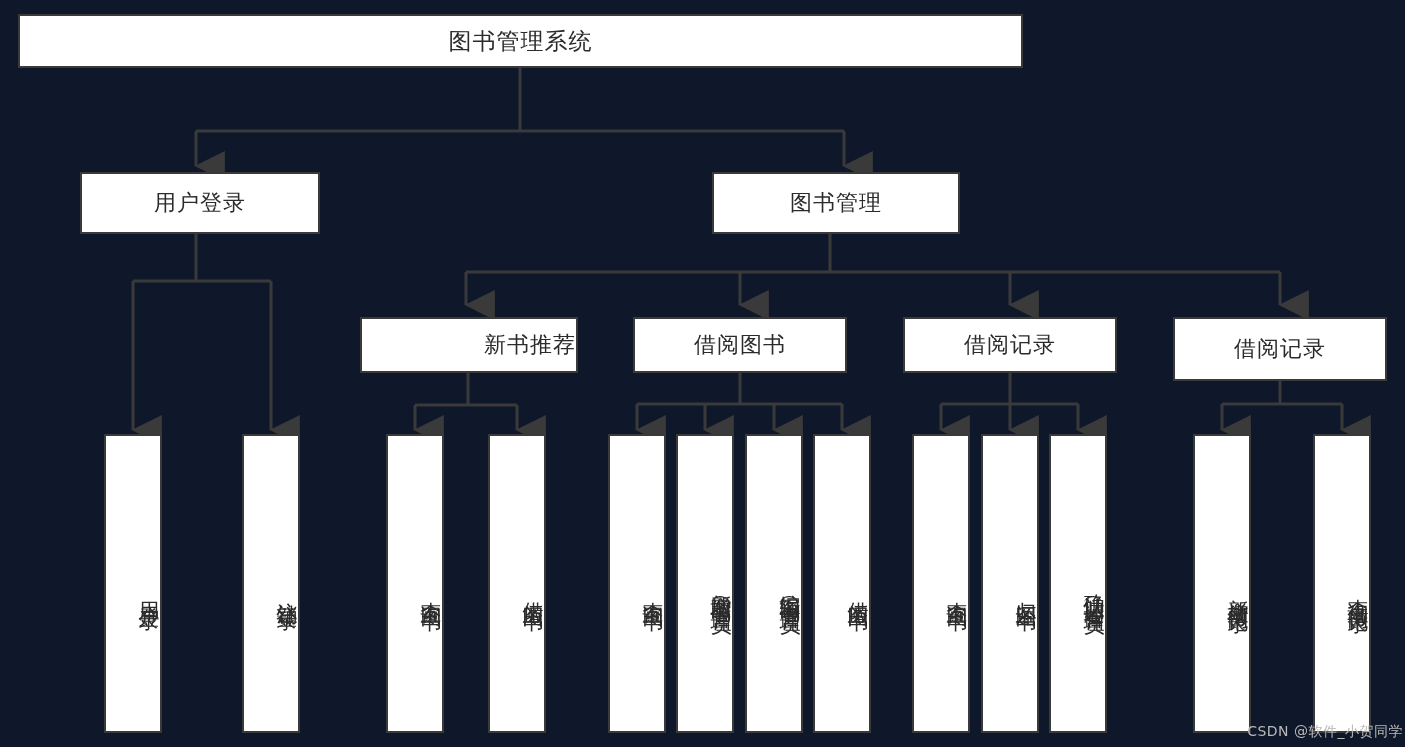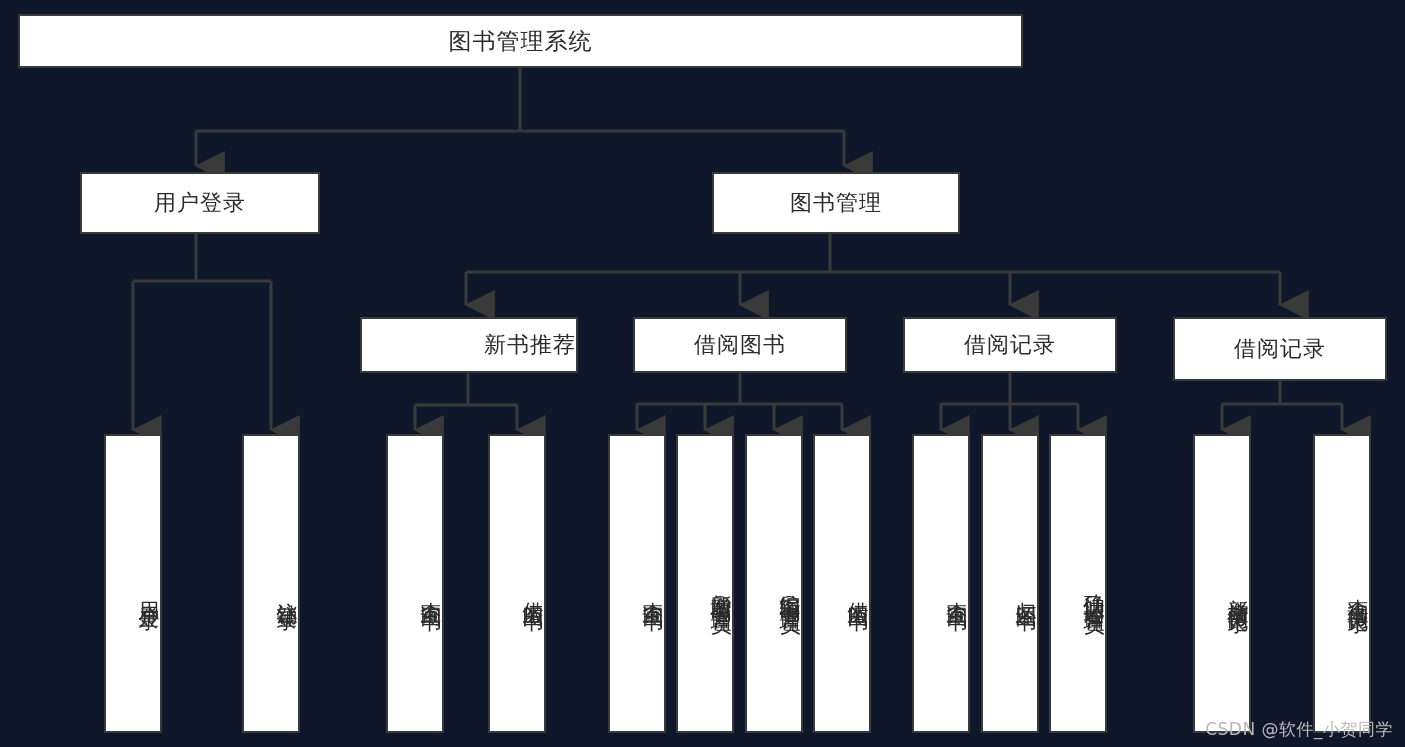--- a/index.html
+++ b/index.html
@@ -6,21 +6,21 @@
   body{font-family:"DejaVu Sans","Liberation Sans",sans-serif;}
   #canvas{position:relative;width:1405px;height:747px;background:#0f172a;overflow:hidden;}
   svg.wires{position:absolute;left:0;top:0;width:1405px;height:747px;pointer-events:none;}
   .node{position:absolute;box-sizing:border-box;border:2.5px solid #3a3a3a;background:#ffffff;
         display:flex;align-items:center;justify-content:center;color:#2b2b2b;}
   .node .lbl{display:block;line-height:1.08;letter-spacing:1px;}
   .h-node .lbl{font-size:22px;}
   .root .lbl{font-size:23px;}
   .v-node{writing-mode:vertical-rl;text-orientation:upright;align-items:flex-start;justify-content:center;padding-top:14px;}
   .v-node .lbl{font-size:21px;letter-spacing:3px;writing-mode:vertical-rl;text-orientation:upright;}
-  .watermark{position:absolute;right:12px;bottom:6px;font-size:17px;color:#b9b9b9;
+  .watermark{position:absolute;right:2px;bottom:6px;font-size:14px;color:#b9b9b9;
              letter-spacing:.5px;white-space:nowrap;}
 </style>
 </head>
 <body>
 
 <div id="canvas">
 
   <svg class="wires" viewBox="0 0 1405 747">
     <defs>
       <marker id="arw" viewBox="0 0 12 12" refX="6" refY="11" markerWidth="11" markerHeight="11" orient="auto">

